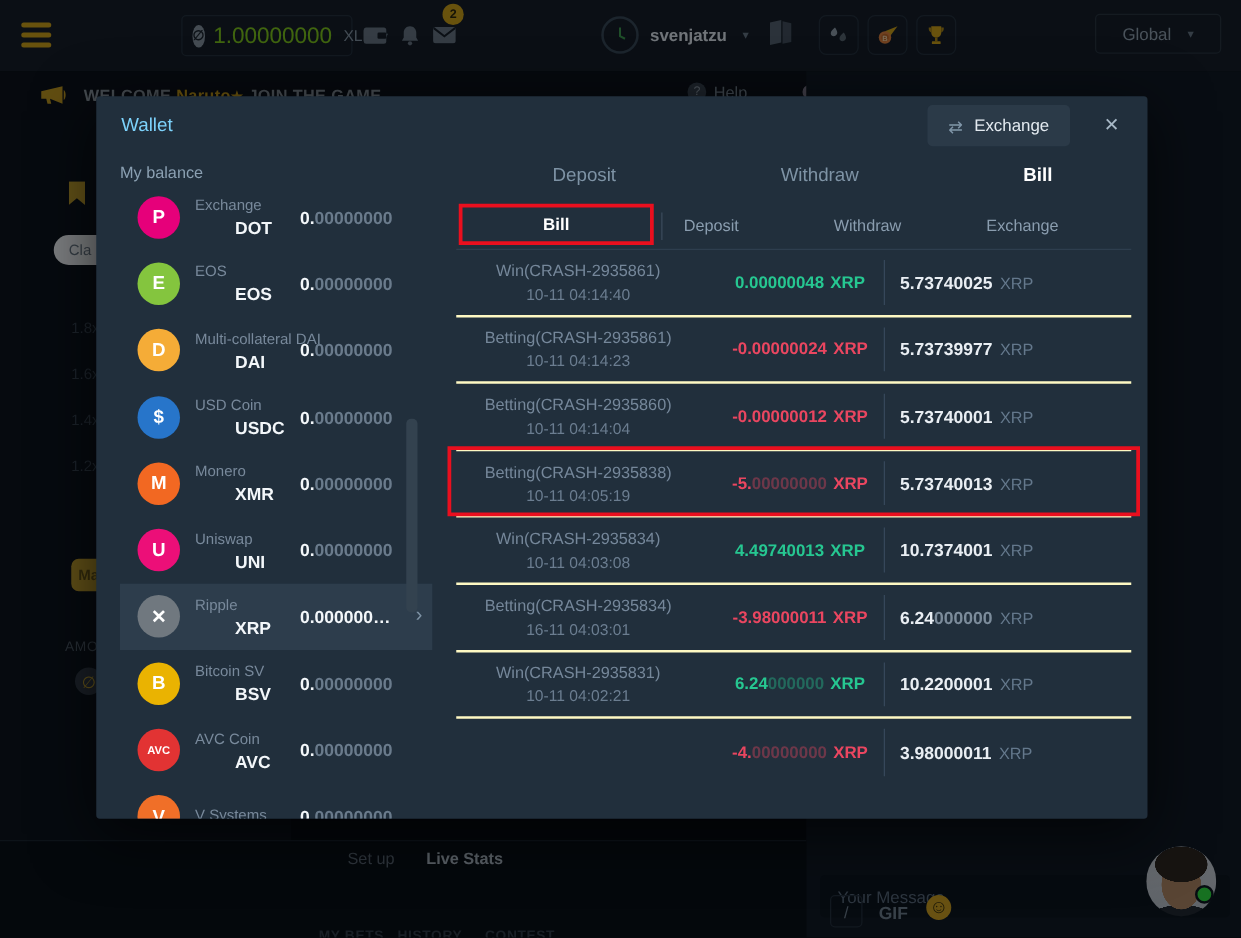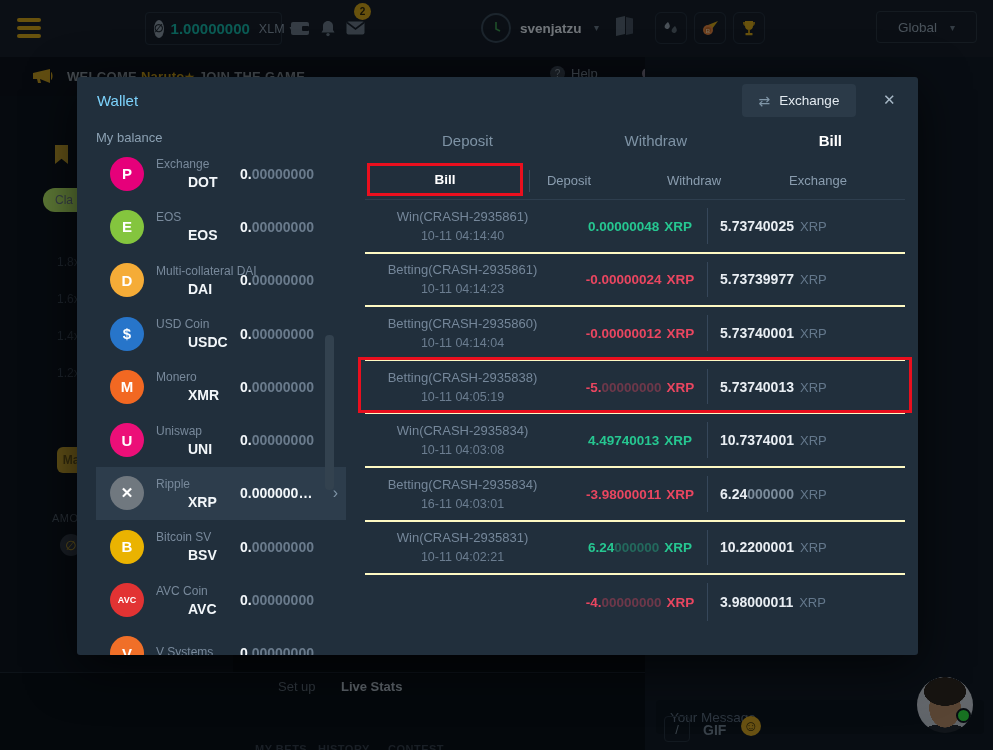--- a/index.html
+++ b/index.html
@@ -11,21 +11,21 @@
   }
 
   
   .navbar { position:absolute; left:0; top:0; width:993px; height:57px; background:#151b23; }
   .burger { position:absolute; left:17px; top:18px; width:24px; cursor:pointer; }
   .burger div { height:3.5px; background:#d8a512; border-radius:2px; margin-bottom:4.5px; }
   .bal-chip { position:absolute; left:145px; top:12px; width:137px; height:33px;
     border:1px solid #262f3a; border-radius:4px; display:flex; align-items:center; padding:0 8px; }
   .coin-mini { width:18px; height:18px; border-radius:50%; background:#8f99a3; color:#1b2128;
     font-size:11px; font-weight:bold; display:flex; align-items:center; justify-content:center; }
-  .bal-num { color:#14b8a6; font-weight:bold; font-size:15px; margin-left:7px; }
+  .bal-num { color:#84cc16; font-weight:normal; font-size:18px; margin-left:7px; }
   .bal-cur { color:#8b98a6; font-size:12.5px; margin-left:9px; }
   .caret { color:#6b7885; font-size:10px; margin-left:5px; }
   .nav-sq { position:absolute; top:14px; width:28px; height:28px; display:flex; align-items:center; justify-content:center; }
   .badge { position:absolute; left:354px; top:3px; width:17px; height:17px; border-radius:50%;
     background:#d8a512; color:#2b2204; font-size:10px; font-weight:bold; display:flex; align-items:center; justify-content:center; }
   .avatar-ring { position:absolute; left:481px; top:13px; width:30px; height:30px; border-radius:50%;
     border:2px solid #3a4754; }
   .avatar-ring svg { position:absolute; left:5px; top:5px; }
   .uname { position:absolute; left:520px; top:21px; color:#e8edf2; font-weight:bold; font-size:13.5px; }
   .ucaret { position:absolute; left:594px; top:22px; color:#6b7885; font-size:10px; }
@@ -47,21 +47,21 @@
   .medals { position:absolute; left:642px; top:11px; display:flex; gap:4px; align-items:center; }
   .medals i { width:11px; height:11px; border-radius:50%; display:inline-block; }
   .medal-on { background:#837a8b; }
   .medal-off { background:#39424d; }
   .rest-msg { position:absolute; left:712px; top:10px; color:#9aa4ae; font-size:13.5px; }
   .chat-time { position:absolute; left:856px; top:12px; color:#626c76; font-size:12px; }
 
   .game-left { position:absolute; left:0; top:96px; width:233px; height:576px; background:#0b0f15; }
   .bookmark { position:absolute; left:55px; top:49px; width:13px; height:19px; background:#c9a227;
     clip-path:polygon(0 0,100% 0,100% 100%,50% 72%,0 100%); }
-  .cla-btn { position:absolute; left:43px; top:92px; width:48px; height:24px; background:#bef264;
+  .cla-btn { position:absolute; left:43px; top:92px; width:48px; height:24px; background:#ffffff;
     border-radius:13px; color:#707c88; font-size:12px; display:flex; align-items:center; padding-left:12px; }
   .mult { position:absolute; left:57px; color:#39434f; font-size:12px; }
   .max-btn { position:absolute; left:57px; top:351px; width:28px; height:26px; background:#c9a227;
     border-radius:6px; color:#6b5510; font-size:12px; font-weight:bold; display:flex; align-items:center; justify-content:center; overflow:hidden;text-align:center; }
   .amo-lbl { position:absolute; left:52px; top:416px; color:#4e5862; font-size:11px; letter-spacing:.5px; }
   .coin-sm { position:absolute; left:60px; top:438px; width:22px; height:22px; border-radius:50%;
     background:#323a44; color:#c9a227; font-size:13px; display:flex; align-items:center; justify-content:center; }
 
   .chat-col { position:absolute; left:645px; top:57px; width:348px; height:693px; background:#10161e; }
   .msg-input { position:absolute; left:656px; top:700px; width:328px; height:34px; background:#0b1118;

